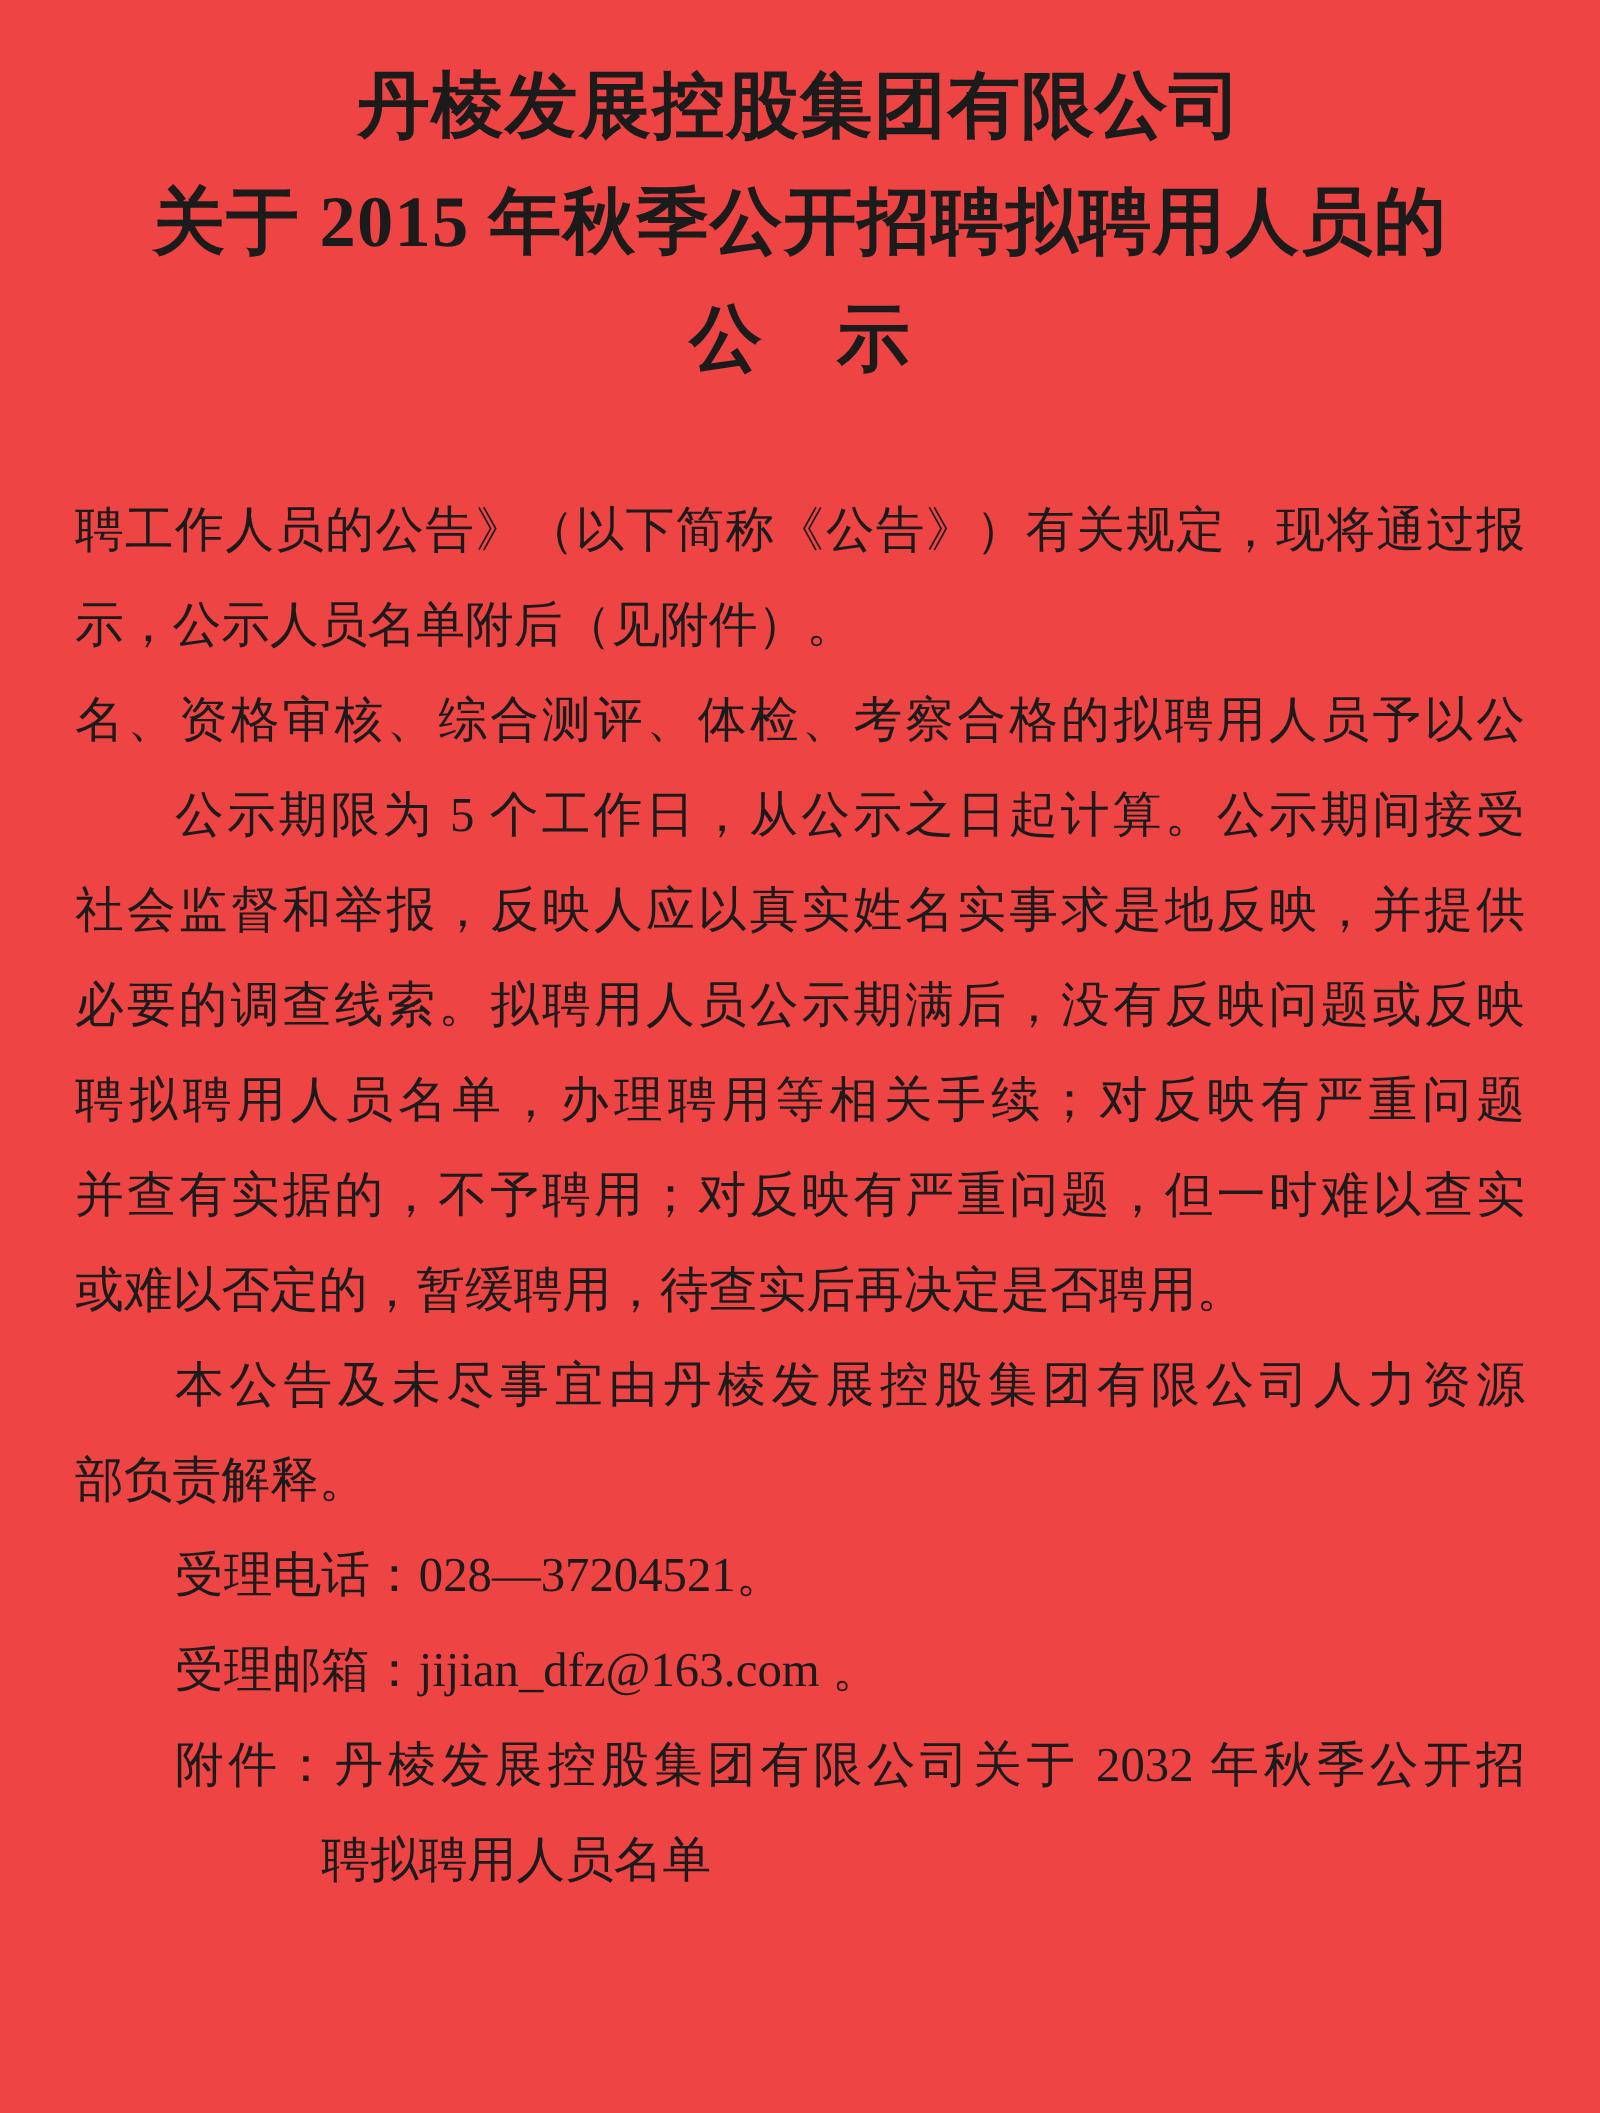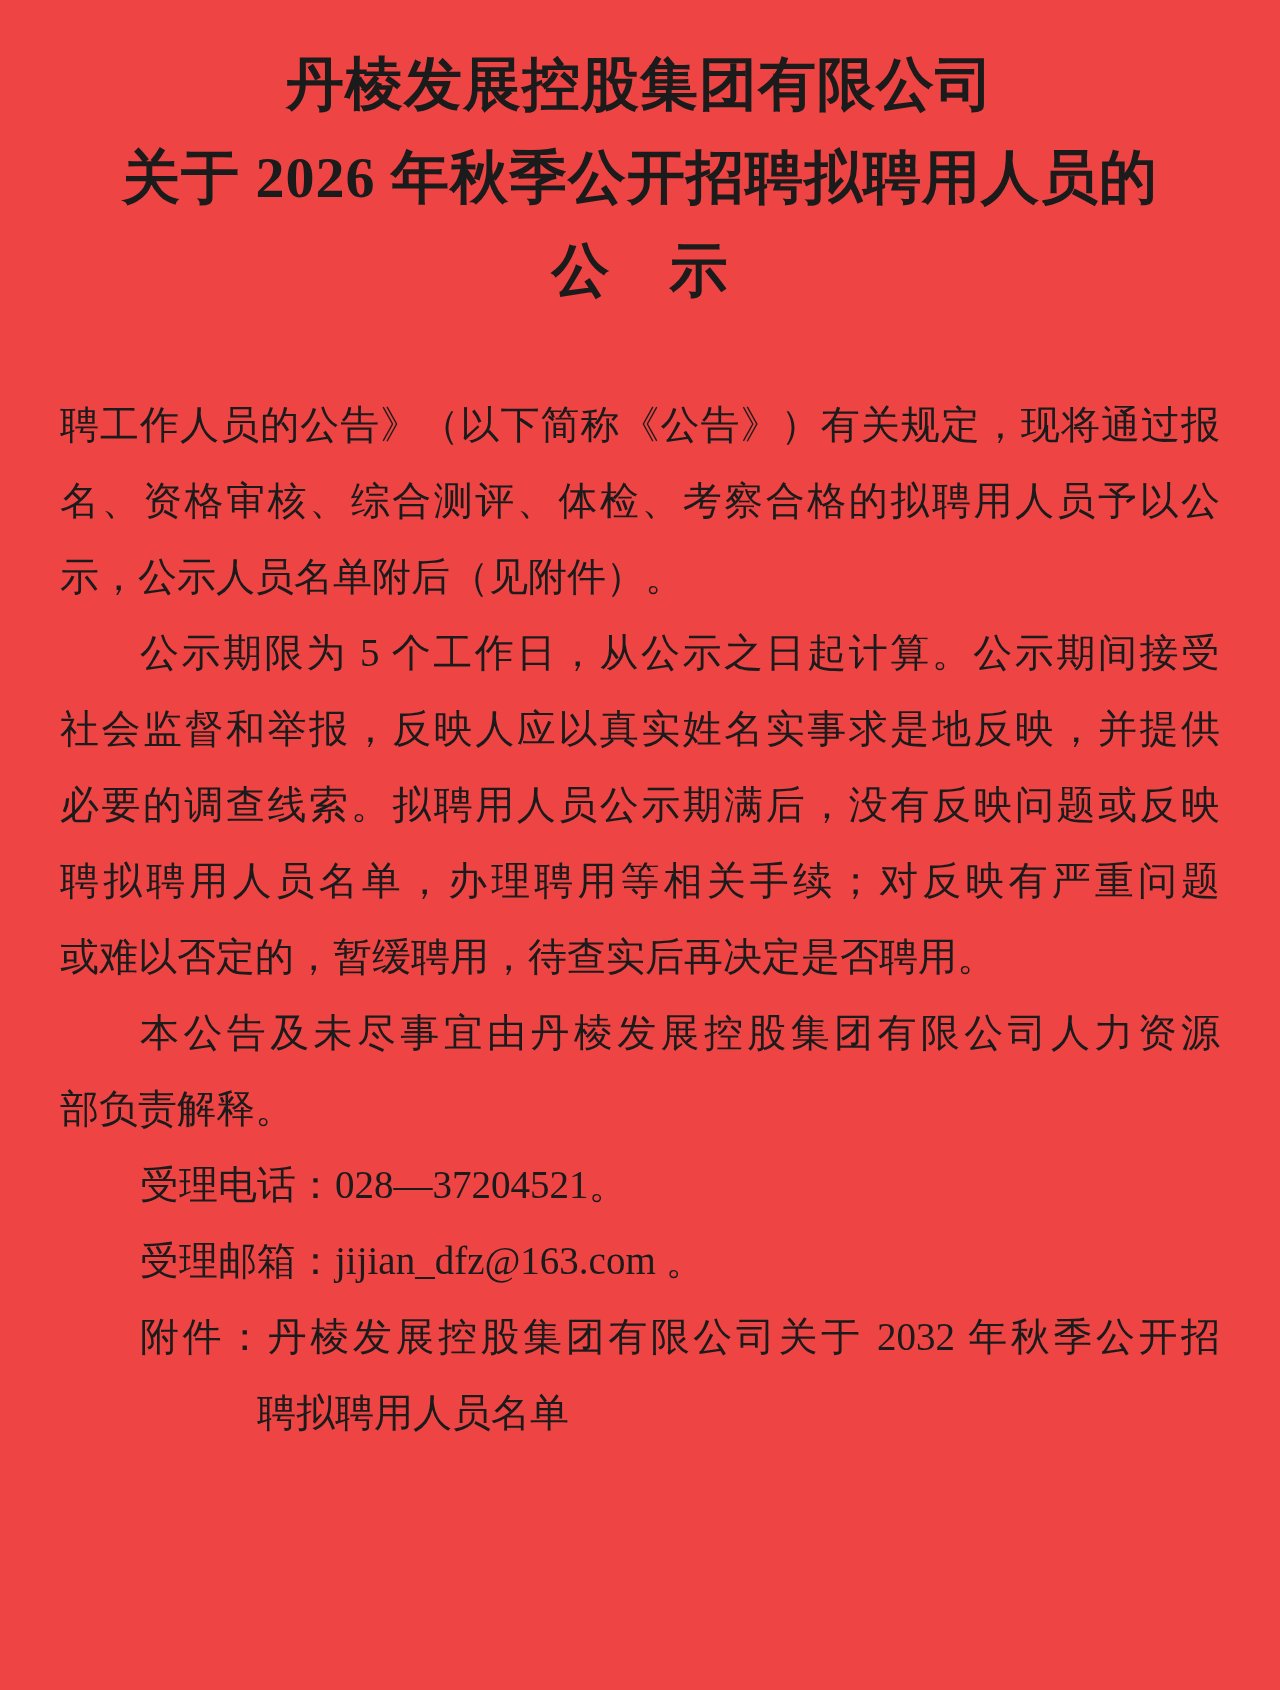--- a/index.html
+++ b/index.html
@@ -39,32 +39,33 @@
   .ln.indent { text-indent: 80px; }
   .ln.hang { text-indent: 197px; }
 </style>
 </head>
 <body>
 
 <div class="page">
 
   <div class="title-block">
     <div class="title-line">丹棱发展控股集团有限公司</div>
-    <div class="title-line">关于 2026 年秋季公开招聘拟聘用人员的</div>
+    <div class="title-line">关于 2015 年秋季公开招聘拟聘用人员的</div>
     <div class="title-line">公　示</div>
   </div>
 
   <div class="body-block">
     <div class="ln just">聘工作人员的公告》（以下简称《公告》）有关规定，现将通过报</div>
+    <div class="ln">示，公示人员名单附后（见附件）。</div>
     <div class="ln just">名、资格审核、综合测评、体检、考察合格的拟聘用人员予以公</div>
-    <div class="ln">示，公示人员名单附后（见附件）。</div>
     <div class="ln indent just">公示期限为 5 个工作日，从公示之日起计算。公示期间接受</div>
     <div class="ln just">社会监督和举报，反映人应以真实姓名实事求是地反映，并提供</div>
     <div class="ln just">必要的调查线索。拟聘用人员公示期满后，没有反映问题或反映</div>
     <div class="ln just">聘拟聘用人员名单，办理聘用等相关手续；对反映有严重问题</div>
+    <div class="ln just">并查有实据的，不予聘用；对反映有严重问题，但一时难以查实</div>
     <div class="ln">或难以否定的，暂缓聘用，待查实后再决定是否聘用。</div>
     <div class="ln indent just">本公告及未尽事宜由丹棱发展控股集团有限公司人力资源</div>
     <div class="ln">部负责解释。</div>
     <div class="ln indent">受理电话：028—37204521。</div>
     <div class="ln indent">受理邮箱：jijian_dfz@163.com 。</div>
     <div class="ln indent just">附件：丹棱发展控股集团有限公司关于 2032 年秋季公开招</div>
     <div class="ln hang">聘拟聘用人员名单</div>
   </div>
 
 </div>

